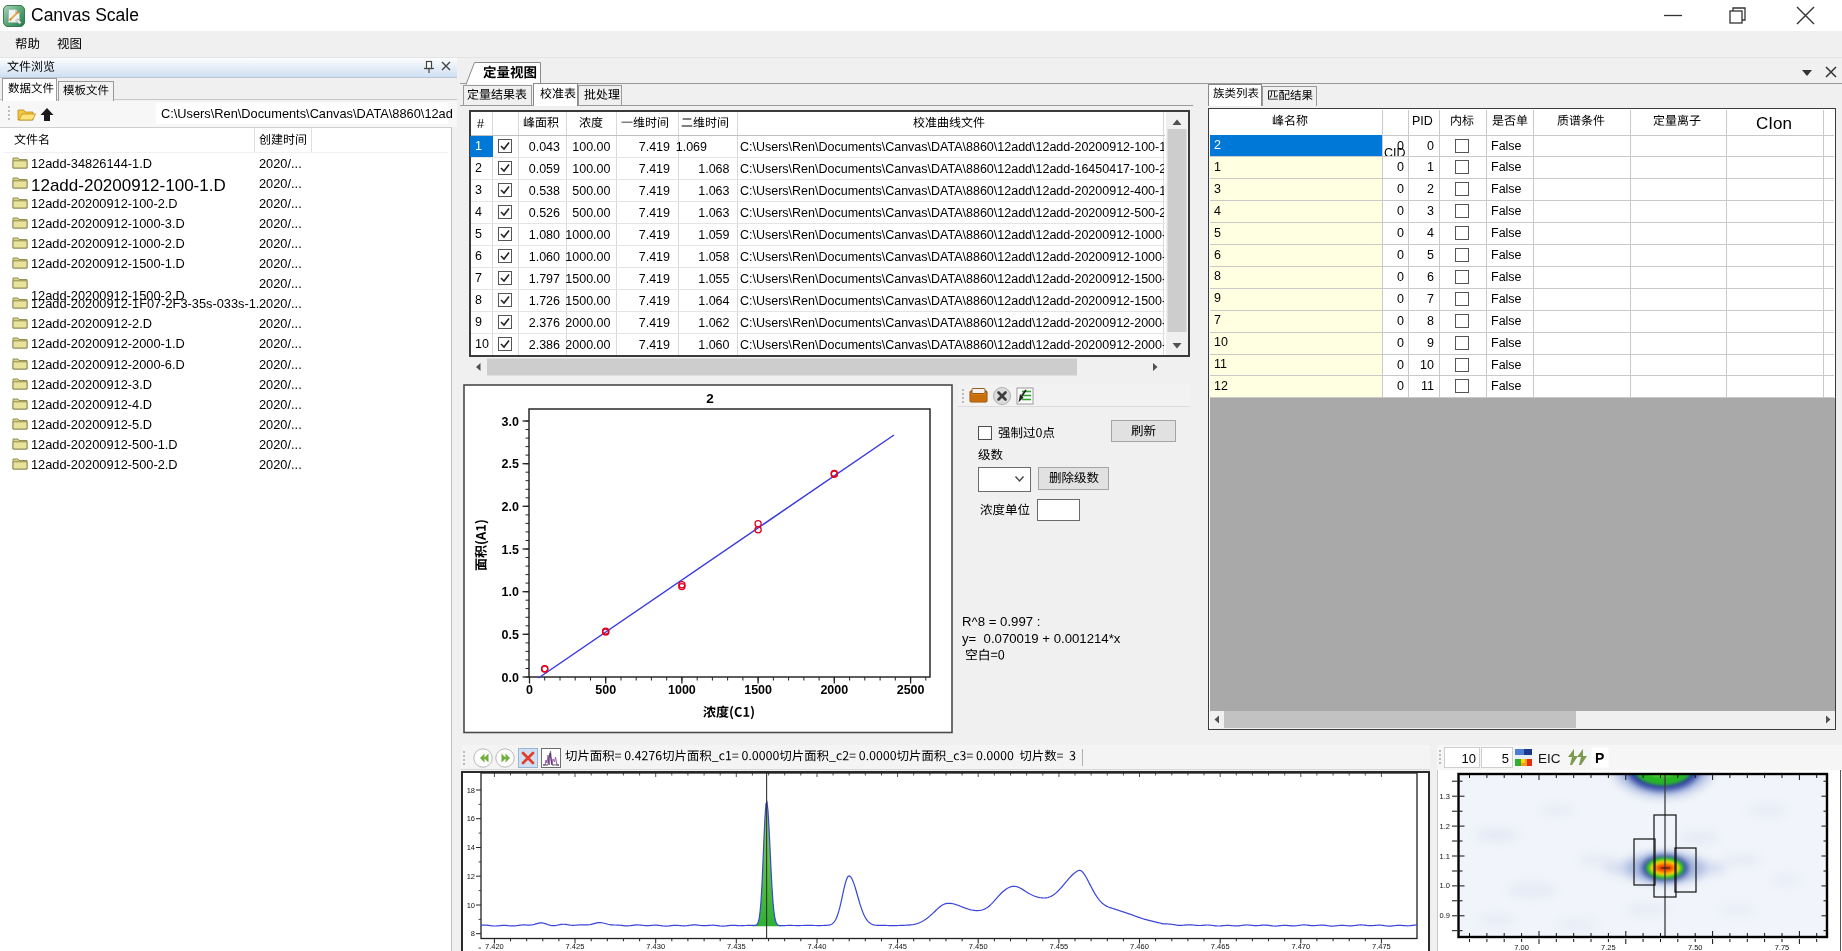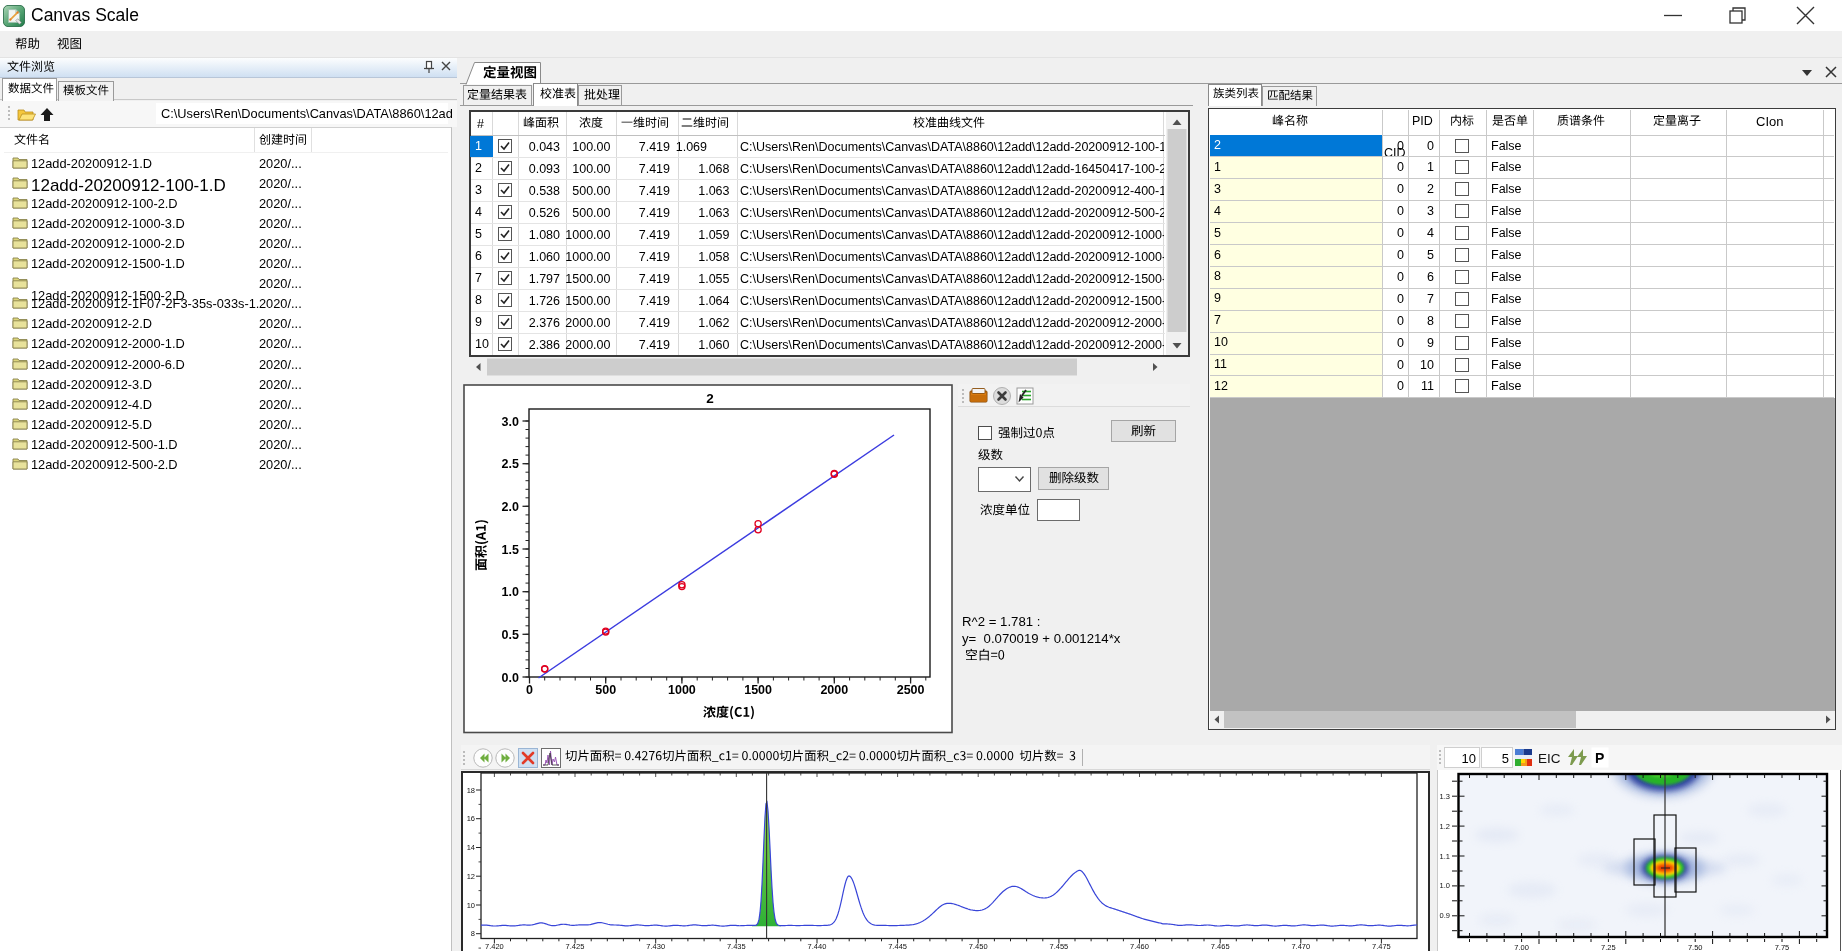--- a/index.html
+++ b/index.html
@@ -82,21 +82,21 @@
       <path fill="#000" transform="translate(0,10.8) scale(0.012,-0.012)" d="M838 824L838 20C838 1 831 -5 812 -6C792 -6 729 -7 659 -5C670 -25 682 -57 686 -76C779 -77 834 -75 867 -64C899 -51 913 -30 913 20L913 824ZM643 724L643 168L715 168L715 724ZM142 474L142 45C142 -44 172 -65 269 -65C290 -65 432 -65 455 -65C544 -65 566 -26 576 112C555 117 526 128 509 141C504 22 497 0 450 0C419 0 300 0 275 0C224 0 216 7 216 45L216 407L432 407C424 286 415 237 403 223C396 214 388 213 374 213C360 213 325 214 288 218C298 199 306 173 307 153C347 150 386 151 406 152C431 155 448 161 463 178C486 203 497 271 506 444C507 454 507 474 507 474ZM313 838C260 709 154 571 27 480C44 468 70 443 82 428C181 504 266 604 330 713C409 627 496 524 540 457L595 507C547 578 446 689 362 774L383 818ZM1394 755L1394 695L1581 695L1581 620L1330 620L1330 561L1581 561L1581 483L1387 483L1387 422L1581 422L1581 345L1379 345L1379 288L1581 288L1581 209L1337 209L1337 149L1581 149L1581 49L1652 49L1652 149L1937 149L1937 209L1652 209L1652 288L1899 288L1899 345L1652 345L1652 422L1876 422L1876 561L1945 561L1945 620L1876 620L1876 755L1652 755L1652 840L1581 840L1581 755ZM1652 561L1809 561L1809 483L1652 483ZM1652 620L1652 695L1809 695L1809 620ZM1097 393C1097 404 1120 417 1135 425L1258 425C1246 336 1226 259 1200 193C1173 233 1151 283 1134 343L1078 322C1102 241 1132 177 1169 126C1134 60 1089 8 1037 -30C1053 -40 1081 -66 1092 -80C1140 -43 1183 7 1218 70C1323 -30 1469 -55 1653 -55L1933 -55C1937 -35 1951 -2 1962 14C1911 13 1694 13 1654 13C1485 13 1347 35 1249 132C1290 225 1319 342 1334 483L1292 493L1278 492L1192 492C1242 567 1293 661 1338 758L1290 789L1266 778L1064 778L1064 711L1237 711C1197 622 1147 540 1129 515C1109 483 1084 458 1066 454C1076 439 1091 408 1097 393ZM2474 452C2527 375 2595 269 2627 208L2693 246C2659 307 2590 409 2536 485ZM2324 402L2324 174L2153 174L2153 402ZM2324 469L2153 469L2153 688L2324 688ZM2081 756L2081 25L2153 25L2153 106L2394 106L2394 756ZM2764 835L2764 640L2440 640L2440 566L2764 566L2764 33C2764 13 2756 6 2736 6C2714 4 2640 4 2562 7C2573 -15 2585 -49 2590 -70C2690 -70 2754 -69 2790 -56C2826 -44 2840 -22 2840 33L2840 566L2962 566L2962 640L2840 640L2840 835ZM3091 615L3091 -80L3168 -80L3168 615ZM3106 791C3152 747 3204 684 3227 644L3289 684C3265 726 3211 785 3164 827ZM3379 295L3619 295L3619 160L3379 160ZM3379 491L3619 491L3619 358L3379 358ZM3311 554L3311 98L3690 98L3690 554ZM3352 784L3352 713L3836 713L3836 11C3836 -2 3832 -6 3819 -7C3806 -7 3765 -8 3723 -6C3733 -25 3743 -57 3747 -75C3808 -75 3851 -75 3878 -63C3904 -50 3913 -31 3913 11L3913 784Z"></path>
     </svg></div>
 <div class="a" style="left:254px;top:128px;width:1px;height:25px;background:#e0e0e0"></div>
 <div class="a" style="left:311px;top:128px;width:1px;height:25px;background:#e0e0e0"></div>
 <div class="a" style="left:4px;top:152px;width:444px;height:1px;background:#f0f0f0"></div>
 <div class="a" style="left:12px;top:153.5px;width:430px;height:20px">
     <svg width="16" height="13" viewBox="0 0 16 13" style="position:absolute;left:0;top:2px">
       <path d="M1 2 L6 2 L7 3.5 L15 3.5 L15 12 L1 12 Z" fill="#dcd57a" stroke="#8a8450" stroke-width="0.9"></path>
       <path d="M1 4.8 L15 4.8 L15 12 L1 12 Z" fill="#e8e29b" stroke="#8a8450" stroke-width="0.9"></path>
     </svg>
-    <span style="position:absolute;left:19px;top:2px;width:230px;overflow:hidden;white-space:nowrap;font-size:12.8px">12add-20200912-1.D</span>
+    <span style="position:absolute;left:19px;top:2px;width:230px;overflow:hidden;white-space:nowrap;font-size:12.8px">12add-34826144-1.D</span>
     <span style="position:absolute;left:247px;top:2px;font-size:12.8px">2020/...</span>
   </div>
 <div class="a" style="left:12px;top:173.6px;width:430px;height:20px">
     <svg width="16" height="13" viewBox="0 0 16 13" style="position:absolute;left:0;top:2px">
       <path d="M1 2 L6 2 L7 3.5 L15 3.5 L15 12 L1 12 Z" fill="#dcd57a" stroke="#8a8450" stroke-width="0.9"></path>
       <path d="M1 4.8 L15 4.8 L15 12 L1 12 Z" fill="#e8e29b" stroke="#8a8450" stroke-width="0.9"></path>
     </svg>
     <span style="position:absolute;left:19px;top:2px;width:230px;overflow:hidden;white-space:nowrap;font-size:17px">12add-20200912-100-1.D</span>
     <span style="position:absolute;left:247px;top:2px;font-size:12.8px">2020/...</span>
   </div>
@@ -272,21 +272,21 @@
 <div class="a" style="left:550.5px;top:140.0px;width:60px;text-align:right;font-size:12.5px">100.00</div>
 <div class="a" style="left:610px;top:140.0px;width:60px;text-align:right;font-size:12.5px">7.419</div>
 <div class="a" style="left:647px;top:140.0px;width:60px;text-align:right;font-size:12.5px">1.069</div>
 <div class="a" style="left:740px;top:140.0px;width:424px;overflow:hidden;font-size:12.5px;white-space:nowrap">C:\Users\Ren\Documents\Canvas\DATA\8860\12add\12add-20200912-100-1</div>
 <div class="a" style="left:471px;top:157.45px;width:694px;height:1px;background:#e4e4e4"></div>
 <div class="a" style="left:475px;top:160.95px;font-size:12.5px;color:#000;white-space:nowrap;">2</div>
 <div class="a" style="left:498px;top:160.95px"><svg width="14" height="14" viewBox="0 0 14 14">
       <rect x="0.5" y="0.5" width="13" height="13" fill="#fff" stroke="#555"></rect>
       <path d="M3 7 L6 10 L11 3.5" stroke="#222" stroke-width="1.6" fill="none"></path>
     </svg></div>
-<div class="a" style="left:500px;top:161.95px;width:60px;text-align:right;font-size:12.5px">0.093</div>
+<div class="a" style="left:500px;top:161.95px;width:60px;text-align:right;font-size:12.5px">0.059</div>
 <div class="a" style="left:550.5px;top:161.95px;width:60px;text-align:right;font-size:12.5px">100.00</div>
 <div class="a" style="left:610px;top:161.95px;width:60px;text-align:right;font-size:12.5px">7.419</div>
 <div class="a" style="left:669.5px;top:161.95px;width:60px;text-align:right;font-size:12.5px">1.068</div>
 <div class="a" style="left:740px;top:161.95px;width:424px;overflow:hidden;font-size:12.5px;white-space:nowrap">C:\Users\Ren\Documents\Canvas\DATA\8860\12add\12add-16450417-100-2</div>
 <div class="a" style="left:471px;top:179.39999999999998px;width:694px;height:1px;background:#e4e4e4"></div>
 <div class="a" style="left:475px;top:182.9px;font-size:12.5px;color:#000;white-space:nowrap;">3</div>
 <div class="a" style="left:498px;top:182.9px"><svg width="14" height="14" viewBox="0 0 14 14">
       <rect x="0.5" y="0.5" width="13" height="13" fill="#fff" stroke="#555"></rect>
       <path d="M3 7 L6 10 L11 3.5" stroke="#222" stroke-width="1.6" fill="none"></path>
     </svg></div>
@@ -530,21 +530,21 @@
     <path d="M1.5 1.5 L5.5 6 L9.5 1.5" fill="none" stroke="#444" stroke-width="1.4"></path>
   </svg>
 <div class="a" style="left:1038px;top:467px;width:71px;height:23px;background:#e1e1e1;border:1px solid #a5a5a5"></div>
 <div class="a" style="left:1049px;top:471px"><svg width="50" height="15" viewBox="0 0 50 15">
       <path fill="#000" transform="translate(0,11.2) scale(0.0125,-0.0125)" d="M709 729L709 164L770 164L770 729ZM854 823L854 5C854 -10 849 -14 836 -14C823 -14 781 -15 733 -13C743 -32 753 -62 755 -80C819 -80 860 -78 885 -67C910 -56 920 -36 920 5L920 823ZM44 450L44 381L108 381L108 331C108 207 103 59 39 -43C55 -50 82 -69 94 -81C162 27 171 199 171 332L171 381L264 381L264 12C264 1 260 -3 250 -3C239 -3 207 -4 171 -3C180 -20 188 -51 190 -69C243 -69 277 -67 298 -55C320 -44 327 -23 327 11L327 381L397 381L397 374C397 242 393 71 337 -46C352 -53 380 -69 392 -79C452 44 460 235 460 375L460 381L553 381L553 12C553 0 549 -3 539 -4C528 -4 496 -4 460 -3C469 -21 477 -51 479 -69C533 -69 566 -67 587 -56C609 -44 616 -24 616 11L616 381L668 381L668 450L616 450L616 808L397 808L397 450L327 450L327 808L108 808L108 450ZM171 741L264 741L264 450L171 450ZM460 741L553 741L553 450L460 450ZM1474 221C1440 149 1389 74 1336 22C1353 12 1382 -8 1394 -19C1445 36 1502 122 1541 202ZM1764 200C1817 136 1879 47 1907 -10L1967 25C1938 81 1877 166 1820 229ZM1078 800L1078 -77L1145 -77L1145 732L1274 732C1250 665 1219 576 1189 505C1266 426 1285 358 1285 303C1285 271 1279 244 1262 233C1254 226 1243 224 1229 223C1213 222 1191 222 1167 225C1178 205 1184 177 1185 158C1209 157 1236 157 1257 159C1278 162 1297 168 1311 179C1340 199 1352 241 1352 296C1351 358 1333 430 1256 513C1292 592 1331 691 1362 774L1314 803L1303 800ZM1371 345L1371 276L1634 276L1634 7C1634 -6 1630 -11 1614 -11C1600 -12 1551 -12 1495 -10C1507 -30 1517 -59 1521 -79C1593 -79 1639 -78 1668 -66C1697 -55 1706 -34 1706 7L1706 276L1954 276L1954 345L1706 345L1706 467L1860 467L1860 533L1465 533L1465 467L1634 467L1634 345ZM1661 847C1595 727 1470 611 1344 546C1362 532 1383 509 1394 492C1493 549 1590 634 1664 730C1749 624 1835 557 1924 501C1935 522 1957 546 1975 561C1882 611 1789 678 1702 784L1725 822ZM2042 56L2060 -18C2155 18 2280 66 2398 113L2383 178C2258 132 2127 84 2042 56ZM2400 775L2400 705L2512 705C2500 384 2465 124 2329 -36C2347 -46 2382 -70 2395 -82C2481 30 2528 177 2555 355C2589 273 2631 197 2680 130C2620 63 2548 12 2470 -24C2486 -36 2512 -64 2523 -82C2597 -45 2666 6 2726 73C2781 10 2844 -42 2915 -78C2926 -59 2949 -32 2966 -18C2894 16 2829 67 2773 130C2842 223 2895 341 2926 486L2879 505L2865 502L2763 502C2788 584 2817 689 2840 775ZM2587 705L2746 705C2722 611 2692 506 2667 436L2839 436C2814 339 2775 257 2726 187C2659 278 2607 386 2572 499C2579 564 2583 633 2587 705ZM2055 423C2070 430 2094 436 2223 453C2177 387 2134 334 2115 313C2084 275 2060 250 2038 246C2046 227 2057 192 2061 177C2083 193 2117 206 2384 286C2381 302 2379 331 2379 349L2183 294C2257 382 2330 487 2393 593L2330 631C2311 593 2289 556 2266 520L2134 506C2195 593 2255 703 2301 809L2232 841C2189 719 2113 589 2090 555C2067 521 2050 498 2031 493C2040 474 2051 438 2055 423ZM3443 821C3425 782 3393 723 3368 688L3417 664C3443 697 3477 747 3506 793ZM3088 793C3114 751 3141 696 3150 661L3207 686C3198 722 3171 776 3143 815ZM3410 260C3387 208 3355 164 3317 126C3279 145 3240 164 3203 180C3217 204 3233 231 3247 260ZM3110 153C3159 134 3214 109 3264 83C3200 37 3123 5 3041 -14C3054 -28 3070 -54 3077 -72C3169 -47 3254 -8 3326 50C3359 30 3389 11 3412 -6L3460 43C3437 59 3408 77 3375 95C3428 152 3470 222 3495 309L3454 326L3442 323L3278 323L3300 375L3233 387C3226 367 3216 345 3206 323L3070 323L3070 260L3175 260C3154 220 3131 183 3110 153ZM3257 841L3257 654L3050 654L3050 592L3234 592C3186 527 3109 465 3039 435C3054 421 3071 395 3080 378C3141 411 3207 467 3257 526L3257 404L3327 404L3327 540C3375 505 3436 458 3461 435L3503 489C3479 506 3391 562 3342 592L3531 592L3531 654L3327 654L3327 841ZM3629 832C3604 656 3559 488 3481 383C3497 373 3526 349 3538 337C3564 374 3586 418 3606 467C3628 369 3657 278 3694 199C3638 104 3560 31 3451 -22C3465 -37 3486 -67 3493 -83C3595 -28 3672 41 3731 129C3781 44 3843 -24 3921 -71C3933 -52 3955 -26 3972 -12C3888 33 3822 106 3771 198C3824 301 3858 426 3880 576L3948 576L3948 646L3663 646C3677 702 3689 761 3698 821ZM3809 576C3793 461 3769 361 3733 276C3695 366 3667 468 3648 576Z"></path>
     </svg></div>
 <div class="a" style="left:980px;top:503px"><svg width="50" height="15" viewBox="0 0 50 15">
       <path fill="#000" transform="translate(0,11.2) scale(0.0125,-0.0125)" d="M87 772C141 739 211 688 244 654L295 709C260 741 189 790 135 821ZM36 501C91 469 160 421 192 389L241 445C206 477 136 522 83 552ZM419 -75C438 -60 470 -46 684 30C680 46 675 75 674 96L502 39L502 372L498 372C540 430 575 496 604 571C652 284 740 64 924 -50C936 -30 960 -2 976 12C881 65 811 152 761 263C815 298 882 344 933 387L882 440C846 404 787 358 736 322C704 410 681 511 666 619L864 619L864 517L935 517L935 685L641 685C653 728 663 773 672 820L599 830C590 779 580 731 567 685L312 685L312 517L380 517L380 619L546 619C488 455 397 332 256 250L257 252L192 283C152 177 95 55 55 -18L128 -49C168 32 215 143 253 241C270 228 295 204 305 192C353 222 395 257 433 295L433 56C433 16 405 -2 387 -10C399 -26 414 -57 419 -75ZM1386 644L1386 557L1225 557L1225 495L1386 495L1386 329L1775 329L1775 495L1937 495L1937 557L1775 557L1775 644L1701 644L1701 557L1458 557L1458 644ZM1701 495L1701 389L1458 389L1458 495ZM1757 203C1713 151 1651 110 1579 78C1508 111 1450 153 1408 203ZM1239 265L1239 203L1369 203L1335 189C1376 133 1431 86 1497 47C1403 17 1298 -1 1192 -10C1203 -27 1217 -56 1222 -74C1347 -60 1469 -35 1576 7C1675 -37 1792 -65 1918 -80C1927 -61 1946 -31 1962 -15C1852 -5 1749 15 1660 46C1748 93 1821 157 1867 243L1820 268L1807 265ZM1473 827C1487 801 1502 769 1513 741L1126 741L1126 468C1126 319 1119 105 1037 -46C1056 -52 1089 -68 1104 -80C1188 78 1201 309 1201 469L1201 670L1948 670L1948 741L1598 741C1586 773 1566 813 1548 845ZM2221 437L2459 437L2459 329L2221 329ZM2536 437L2785 437L2785 329L2536 329ZM2221 603L2459 603L2459 497L2221 497ZM2536 603L2785 603L2785 497L2536 497ZM2709 836C2686 785 2645 715 2609 667L2366 667L2407 687C2387 729 2340 791 2299 836L2236 806C2272 764 2311 707 2333 667L2148 667L2148 265L2459 265L2459 170L2054 170L2054 100L2459 100L2459 -79L2536 -79L2536 100L2949 100L2949 170L2536 170L2536 265L2861 265L2861 667L2693 667C2725 709 2760 761 2790 809ZM3369 658L3369 585L3914 585L3914 658ZM3435 509C3465 370 3495 185 3503 80L3577 102C3567 204 3536 384 3503 525ZM3570 828C3589 778 3609 712 3617 669L3692 691C3682 734 3660 797 3641 847ZM3326 34L3326 -38L3955 -38L3955 34L3748 34C3785 168 3826 365 3853 519L3774 532C3756 382 3716 169 3678 34ZM3286 836C3230 684 3136 534 3038 437C3051 420 3073 381 3081 363C3115 398 3148 439 3180 484L3180 -78L3255 -78L3255 601C3294 669 3329 742 3357 815Z"></path>
     </svg></div>
 <div class="a" style="left:1037px;top:499px;width:43px;height:22px;background:#fff;border:1px solid #6b6b6b"></div>
-<div class="a" style="left:962px;top:614px;font-size:13.2px;color:#000;white-space:nowrap;">R^2 = 1.781 :</div>
+<div class="a" style="left:962px;top:614px;font-size:13.2px;color:#000;white-space:nowrap;">R^8 = 0.997 :</div>
 <div class="a" style="left:962px;top:631px;font-size:13.2px;color:#000;white-space:nowrap;">y=&nbsp; 0.070019 + 0.001214*x</div>
 <div class="a" style="left:965px;top:648px"><svg width="40" height="15" viewBox="0 0 40 15">
       <path fill="#000" transform="translate(0,11.5) scale(0.0128,-0.0128)" d="M564 537C666 484 802 405 869 357L919 415C848 462 710 537 611 587ZM384 590C307 523 203 455 85 413L129 348C246 398 356 474 436 544ZM77 22L77 -46L927 -46L927 22L538 22L538 275L825 275L825 343L182 343L182 275L459 275L459 22ZM424 824C440 792 459 752 473 718L76 718L76 492L150 492L150 649L849 649L849 517L926 517L926 718L565 718C550 755 524 807 502 846ZM1446 844C1434 796 1411 731 1390 680L1144 680L1144 -80L1219 -80L1219 -7L1780 -7L1780 -75L1858 -75L1858 680L1473 680C1495 725 1519 778 1539 827ZM1219 68L1219 302L1780 302L1780 68ZM1219 376L1219 604L1780 604L1780 376ZM2038 455L2518 455L2518 523L2038 523ZM2038 215L2518 215L2518 283L2038 283ZM2833 -13C2972 -13 3061 113 3061 369C3061 623 2972 746 2833 746C2693 746 2605 623 2605 369C2605 113 2693 -13 2833 -13ZM2833 61C2750 61 2693 154 2693 369C2693 583 2750 674 2833 674C2916 674 2973 583 2973 369C2973 154 2916 61 2833 61Z"></path>
     </svg></div>
 <div class="a" style="left:1208px;top:84px;width:54px;height:22px;background:#fff;border:1px solid #8a8a8a;border-bottom:none;z-index:3"></div>
 <div class="a" style="left:1213px;top:87px;z-index:4"><svg width="46" height="14" viewBox="0 0 46 14">
       <path fill="#000" transform="translate(0,10.3) scale(0.0115,-0.0115)" d="M558 841C526 728 471 617 403 545C420 536 449 516 462 504C494 542 525 589 553 642L951 642L951 710L585 710C601 747 615 786 626 825ZM587 610C559 520 510 434 450 376C467 367 497 348 510 337C537 365 563 401 586 441L666 441L666 329L665 293L448 293L448 224L656 224C636 138 580 45 419 -27C435 -40 457 -63 467 -78C610 -9 679 79 711 164C754 57 824 -29 918 -74C929 -56 950 -29 967 -16C865 24 792 115 752 224L949 224L949 293L736 293L737 329L737 441L909 441L909 507L621 507C634 535 645 564 655 594ZM153 813C187 770 231 713 251 676L41 676L41 606L154 606C152 330 143 102 34 -29C53 -40 78 -64 89 -80C178 30 208 195 219 396L335 396C328 133 321 39 305 17C298 6 290 4 276 5C261 5 228 5 191 8C202 -10 209 -39 210 -60C248 -61 286 -62 308 -59C334 -57 351 -49 366 -27C391 6 397 112 405 431C405 441 405 464 405 464L222 464L225 606L429 606L429 676L256 676L317 709C295 744 250 801 214 842ZM1746 822C1722 780 1679 719 1645 680L1706 657C1742 693 1787 746 1824 797ZM1181 789C1223 748 1268 689 1287 650L1354 683C1334 722 1287 779 1244 818ZM1460 839L1460 645L1072 645L1072 576L1400 576C1318 492 1185 422 1053 391C1069 376 1090 348 1101 329C1237 369 1372 448 1460 547L1460 379L1535 379L1535 529C1662 466 1812 384 1892 332L1929 394C1849 442 1706 516 1582 576L1933 576L1933 645L1535 645L1535 839ZM1463 357C1458 318 1452 282 1443 249L1067 249L1067 179L1416 179C1366 85 1265 23 1046 -11C1060 -28 1079 -60 1085 -80C1334 -36 1445 47 1498 172C1576 31 1714 -49 1916 -80C1925 -59 1946 -27 1963 -10C1781 11 1647 74 1574 179L1936 179L1936 249L1523 249C1531 283 1537 319 1542 357ZM2642 724L2642 164L2716 164L2716 724ZM2848 835L2848 17C2848 1 2842 -4 2826 -4C2810 -5 2758 -5 2703 -3C2713 -24 2725 -56 2728 -76C2805 -76 2853 -74 2882 -63C2912 -51 2924 -29 2924 18L2924 835ZM2181 302C2232 267 2294 218 2333 181C2265 85 2178 17 2079 -22C2095 -37 2115 -66 2124 -85C2336 10 2491 205 2541 552L2495 566L2482 563L2257 563C2273 611 2287 662 2299 714L2571 714L2571 786L2061 786L2061 714L2224 714C2189 561 2133 419 2053 326C2070 315 2099 290 2111 276C2158 335 2198 409 2232 494L2459 494C2440 400 2411 317 2373 247C2334 281 2273 326 2224 357ZM3252 -79C3275 -64 3312 -51 3591 38C3587 54 3581 83 3579 104L3335 31L3335 251C3395 292 3449 337 3492 385C3570 175 3710 23 3917 -46C3928 -26 3950 3 3967 19C3868 48 3783 97 3714 162C3777 201 3850 253 3908 302L3846 346C3802 303 3732 249 3672 207C3628 259 3592 319 3566 385L3934 385L3934 450L3536 450L3536 539L3858 539L3858 601L3536 601L3536 686L3902 686L3902 751L3536 751L3536 840L3460 840L3460 751L3105 751L3105 686L3460 686L3460 601L3156 601L3156 539L3460 539L3460 450L3065 450L3065 385L3397 385C3302 300 3160 223 3036 183C3052 168 3074 140 3086 122C3142 142 3201 170 3258 203L3258 55C3258 15 3236 -2 3219 -11C3231 -27 3247 -61 3252 -79Z"></path>
     </svg></div>
 <div class="a" style="left:1262px;top:86px;width:55px;height:20px;background:#f0f0f0;border:1px solid #9a9a9a;border-bottom:none"></div>
 <div class="a" style="left:1267px;top:89px"><svg width="46" height="14" viewBox="0 0 46 14">
@@ -561,21 +561,21 @@
     </svg></div>
 <div class="a" style="left:1492px;top:114px"><svg width="36" height="14" viewBox="0 0 36 14">
       <path fill="#000" transform="translate(0,10.8) scale(0.012,-0.012)" d="M236 607L757 607L757 525L236 525ZM236 742L757 742L757 661L236 661ZM164 799L164 468L833 468L833 799ZM231 299C205 153 141 40 35 -29C52 -40 81 -68 92 -81C158 -34 210 30 248 109C330 -29 459 -60 661 -60L935 -60C939 -39 951 -6 963 12C911 11 702 10 664 11C622 11 582 12 546 16L546 154L878 154L878 220L546 220L546 332L943 332L943 399L59 399L59 332L471 332L471 29C384 51 320 98 281 190C291 221 299 254 306 289ZM1579 565C1694 517 1833 436 1905 378L1959 435C1885 490 1747 569 1633 615ZM1177 298L1177 -80L1254 -80L1254 -32L1750 -32L1750 -78L1831 -78L1831 298ZM1254 35L1254 232L1750 232L1750 35ZM1066 783L1066 712L1509 712C1393 590 1213 491 1035 434C1052 419 1077 384 1088 366C1217 415 1349 484 1461 570L1461 327L1537 327L1537 634C1563 659 1588 685 1610 712L1934 712L1934 783ZM2221 437L2459 437L2459 329L2221 329ZM2536 437L2785 437L2785 329L2536 329ZM2221 603L2459 603L2459 497L2221 497ZM2536 603L2785 603L2785 497L2536 497ZM2709 836C2686 785 2645 715 2609 667L2366 667L2407 687C2387 729 2340 791 2299 836L2236 806C2272 764 2311 707 2333 667L2148 667L2148 265L2459 265L2459 170L2054 170L2054 100L2459 100L2459 -79L2536 -79L2536 100L2949 100L2949 170L2536 170L2536 265L2861 265L2861 667L2693 667C2725 709 2760 761 2790 809Z"></path>
     </svg></div>
 <div class="a" style="left:1557px;top:114px"><svg width="48" height="14" viewBox="0 0 48 14">
       <path fill="#000" transform="translate(0,10.8) scale(0.012,-0.012)" d="M594 69C695 32 821 -31 890 -74L943 -23C873 17 747 77 647 115ZM542 348L542 258C542 178 521 60 212 -21C230 -36 252 -63 262 -79C585 16 619 155 619 257L619 348ZM291 460L291 114L366 114L366 389L796 389L796 110L874 110L874 460L587 460L601 558L950 558L950 625L608 625L619 734C720 745 814 758 891 775L831 835C673 799 382 776 140 766L140 487C140 334 131 121 36 -30C55 -37 88 -56 102 -68C200 89 214 324 214 487L214 558L525 558L514 460ZM531 625L214 625L214 704C319 708 432 716 539 726ZM1090 769C1140 719 1201 651 1229 608L1284 658C1254 700 1191 766 1141 812ZM1334 603C1367 564 1402 511 1416 477L1469 509C1454 543 1417 594 1384 631ZM1859 629C1841 591 1806 533 1779 498L1828 473C1855 507 1889 556 1918 602ZM1043 526L1043 455L1182 455L1182 86C1182 43 1154 17 1135 5C1148 -9 1165 -40 1172 -58C1186 -39 1212 -21 1368 91C1359 106 1349 135 1343 155L1252 92L1252 526ZM1297 448L1297 385L1961 385L1961 448L1746 448L1746 650L1925 650L1925 714L1756 714C1777 746 1800 783 1821 818L1756 843C1740 806 1714 753 1691 714L1534 714L1562 730C1548 761 1516 808 1486 842L1431 815C1456 785 1482 745 1498 714L1334 714L1334 650L1505 650L1505 448ZM1572 650L1678 650L1678 448L1572 448ZM1466 124L1796 124L1796 34L1466 34ZM1466 181L1466 261L1796 261L1796 181ZM1399 322L1399 -79L1466 -79L1466 -23L1796 -23L1796 -76L1866 -76L1866 322ZM2300 182C2252 121 2162 48 2096 10C2112 -2 2134 -27 2146 -43C2214 1 2307 84 2360 155ZM2629 145C2699 88 2780 6 2818 -47L2875 -4C2836 50 2752 129 2683 184ZM2667 683C2624 631 2568 586 2502 548C2439 585 2385 628 2344 679L2348 683ZM2378 842C2326 751 2223 647 2074 575C2091 564 2115 538 2128 520C2191 554 2246 592 2294 633C2333 587 2379 546 2431 511C2311 454 2171 418 2035 399C2049 382 2064 351 2070 332C2219 356 2372 399 2502 468C2621 404 2764 361 2919 339C2929 359 2948 390 2964 406C2820 424 2686 458 2574 510C2661 566 2734 636 2782 721L2732 752L2718 748L2405 748C2426 774 2444 800 2460 826ZM2461 393L2461 287L2147 287L2147 220L2461 220L2461 3C2461 -8 2457 -11 2446 -11C2435 -12 2395 -12 2357 -10C2367 -29 2377 -57 2380 -76C2438 -76 2477 -76 2503 -65C2530 -54 2537 -35 2537 3L2537 220L2852 220L2852 287L2537 287L2537 393ZM3317 341L3317 268L3604 268L3604 -80L3679 -80L3679 268L3953 268L3953 341L3679 341L3679 562L3909 562L3909 635L3679 635L3679 828L3604 828L3604 635L3470 635C3483 680 3494 728 3504 775L3432 790C3409 659 3367 530 3309 447C3327 438 3359 420 3373 409C3400 451 3425 504 3446 562L3604 562L3604 341ZM3268 836C3214 685 3126 535 3032 437C3045 420 3067 381 3075 363C3107 397 3137 437 3167 480L3167 -78L3239 -78L3239 597C3277 667 3311 741 3339 815Z"></path>
     </svg></div>
 <div class="a" style="left:1653px;top:114px"><svg width="48" height="14" viewBox="0 0 48 14">
       <path fill="#000" transform="translate(0,10.8) scale(0.012,-0.012)" d="M224 378C203 197 148 54 36 -33C54 -44 85 -69 97 -83C164 -25 212 51 247 144C339 -29 489 -64 698 -64L932 -64C935 -42 949 -6 960 12C911 11 739 11 702 11C643 11 588 14 538 23L538 225L836 225L836 295L538 295L538 459L795 459L795 532L211 532L211 459L460 459L460 44C378 75 315 134 276 239C286 280 294 324 300 370ZM426 826C443 796 461 758 472 727L82 727L82 509L156 509L156 656L841 656L841 509L918 509L918 727L558 727C548 760 522 810 500 847ZM1250 665L1747 665L1747 610L1250 610ZM1250 763L1747 763L1747 709L1250 709ZM1177 808L1177 565L1822 565L1822 808ZM1052 522L1052 465L1949 465L1949 522ZM1230 273L1462 273L1462 215L1230 215ZM1535 273L1777 273L1777 215L1535 215ZM1230 373L1462 373L1462 317L1230 317ZM1535 373L1777 373L1777 317L1535 317ZM1047 3L1047 -55L1955 -55L1955 3L1535 3L1535 61L1873 61L1873 114L1535 114L1535 169L1851 169L1851 420L1159 420L1159 169L1462 169L1462 114L1131 114L1131 61L1462 61L1462 3ZM2432 827C2444 803 2456 774 2467 748L2064 748L2064 682L2938 682L2938 748L2545 748C2533 777 2515 816 2498 847ZM2295 23C2319 34 2355 39 2659 71C2672 52 2683 34 2691 19L2743 55C2718 98 2665 169 2622 221L2572 190L2621 126L2375 102C2408 141 2440 185 2470 232L2821 232L2821 0C2821 -14 2816 -18 2801 -18C2786 -19 2729 -20 2674 -17C2684 -34 2696 -59 2699 -77C2774 -77 2823 -77 2854 -67C2884 -57 2895 -39 2895 -1L2895 297L2510 297L2548 367L2832 367L2832 648L2757 648L2757 428L2244 428L2244 648L2172 648L2172 367L2463 367C2451 343 2439 319 2426 297L2108 297L2108 -79L2181 -79L2181 232L2388 232C2364 194 2343 164 2332 151C2308 121 2290 100 2270 96C2279 76 2291 38 2295 23ZM2632 667C2598 639 2557 612 2512 586C2457 613 2400 639 2350 662L2318 625C2362 605 2411 581 2459 557C2403 528 2345 503 2291 483C2303 473 2322 450 2330 439C2387 464 2451 495 2512 530C2572 499 2628 468 2666 445L2700 488C2665 509 2617 534 2563 561C2606 587 2646 615 2680 642ZM3465 540L3465 395L3051 395L3051 320L3465 320L3465 20C3465 2 3458 -3 3438 -4C3416 -5 3342 -6 3261 -2C3273 -24 3287 -58 3293 -80C3389 -80 3454 -78 3491 -66C3530 -54 3543 -31 3543 19L3543 320L3953 320L3953 395L3543 395L3543 501C3657 560 3786 650 3873 734L3816 777L3799 772L3151 772L3151 698L3716 698C3645 640 3548 579 3465 540Z"></path>
     </svg></div>
-<div class="a" style="left:1756px;top:114px;font-size:13px;color:#000;white-space:nowrap;">CIon</div>
+<div class="a" style="left:1756px;top:114px;font-size:17px;color:#000;white-space:nowrap;">CIon</div>
 <div class="a" style="left:1382px;top:110px;width:1px;height:289px;background:#c9c9c9"></div>
 <div class="a" style="left:1408px;top:110px;width:1px;height:289px;background:#c9c9c9"></div>
 <div class="a" style="left:1438.5px;top:110px;width:1px;height:289px;background:#c9c9c9"></div>
 <div class="a" style="left:1486px;top:110px;width:1px;height:289px;background:#c9c9c9"></div>
 <div class="a" style="left:1533px;top:110px;width:1px;height:289px;background:#c9c9c9"></div>
 <div class="a" style="left:1629.5px;top:110px;width:1px;height:289px;background:#c9c9c9"></div>
 <div class="a" style="left:1726px;top:110px;width:1px;height:289px;background:#c9c9c9"></div>
 <div class="a" style="left:1822.5px;top:110px;width:1px;height:289px;background:#c9c9c9"></div>
 <div class="a" style="left:1210px;top:134.5px;width:624px;height:1px;background:#c9c9c9"></div>
 <div class="a" style="left:1210px;top:135.0px;width:172px;height:21.9px;background:#0078d7"></div>

